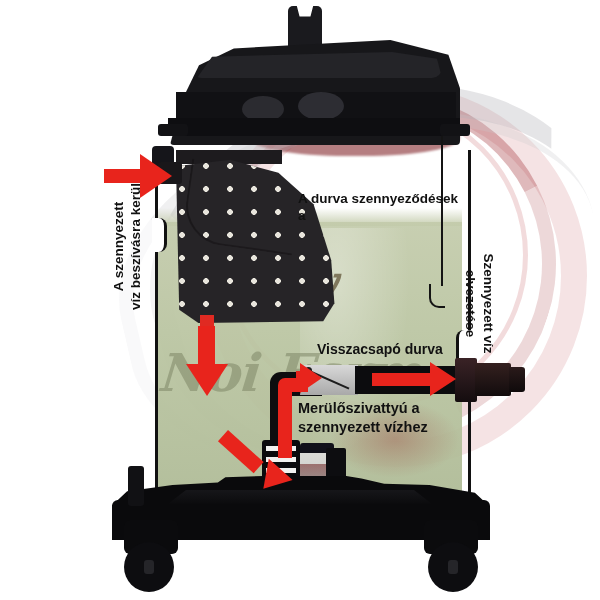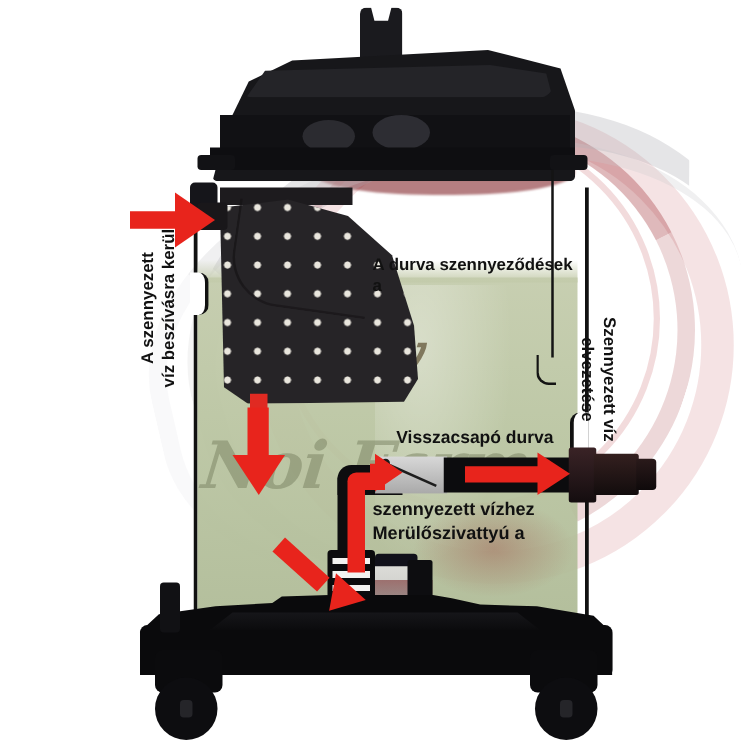--- a/index.html
+++ b/index.html
@@ -189,21 +189,21 @@
   .a4-head{left:300px;top:363px;border-top:15px solid transparent;border-bottom:15px solid transparent;
       border-left:22px solid #e8241c;}
 
   
   .a5-shaft{left:372px;top:373px;width:68px;height:13px;}
   .a5-head{left:430px;top:362px;border-top:17px solid transparent;border-bottom:17px solid transparent;
       border-left:26px solid #e8241c;}
 
   
   .lbl{position:absolute;color:#111;font-weight:bold;line-height:1.28;}
-  .lbl-tr{left:298px;top:203px;font-size:13.5px;width:162px;}
+  .lbl-tr{left:298px;top:190px;font-size:13.5px;width:162px;}
   .lbl-valve{left:317px;top:341px;font-size:14px;white-space:nowrap;}
   .lbl-pump{left:298px;top:399px;font-size:14.5px;width:150px;}
   .lbl-left-wrap{position:absolute;left:92px;top:180px;width:52px;height:130px;}
   .lbl-left-l1{position:absolute;left:-39px;top:59px;width:130px;font-size:13.5px;font-weight:bold;
       color:#111;transform:rotate(-90deg);white-space:nowrap;text-align:center;}
   .lbl-left-l2{position:absolute;left:-22px;top:59px;width:130px;font-size:13.5px;font-weight:bold;
       color:#111;transform:rotate(-90deg);white-space:nowrap;text-align:center;}
   .lbl-right-wrap{position:absolute;left:462px;top:238px;width:50px;height:130px;}
   .lbl-right-l1{position:absolute;left:-37px;top:58px;width:126px;font-size:13.5px;font-weight:bold;
       color:#111;transform:rotate(90deg);white-space:nowrap;text-align:center;}
@@ -311,22 +311,22 @@
     <div class="ar-head a5-head"></div>
   </div>
 
   <div class="lbl lbl-tr">
     <div>A durva szennyeződések a</div>
   </div>
 
   <div class="lbl lbl-valve">Visszacsapó durva</div>
 
   <div class="lbl lbl-pump">
+    <div>Merülőszivattyú a</div>
     <div>szennyezett vízhez</div>
-    <div>Merülőszivattyú a</div>
   </div>
 
   <div class="lbl-left-wrap">
     <div class="lbl-left-l1">A szennyezett</div>
     <div class="lbl-left-l2">víz beszívásra kerül</div>
   </div>
 
   <div class="lbl-right-wrap">
     <div class="lbl-right-l1">Szennyezett víz</div>
     <div class="lbl-right-l2">elvezetése</div>

